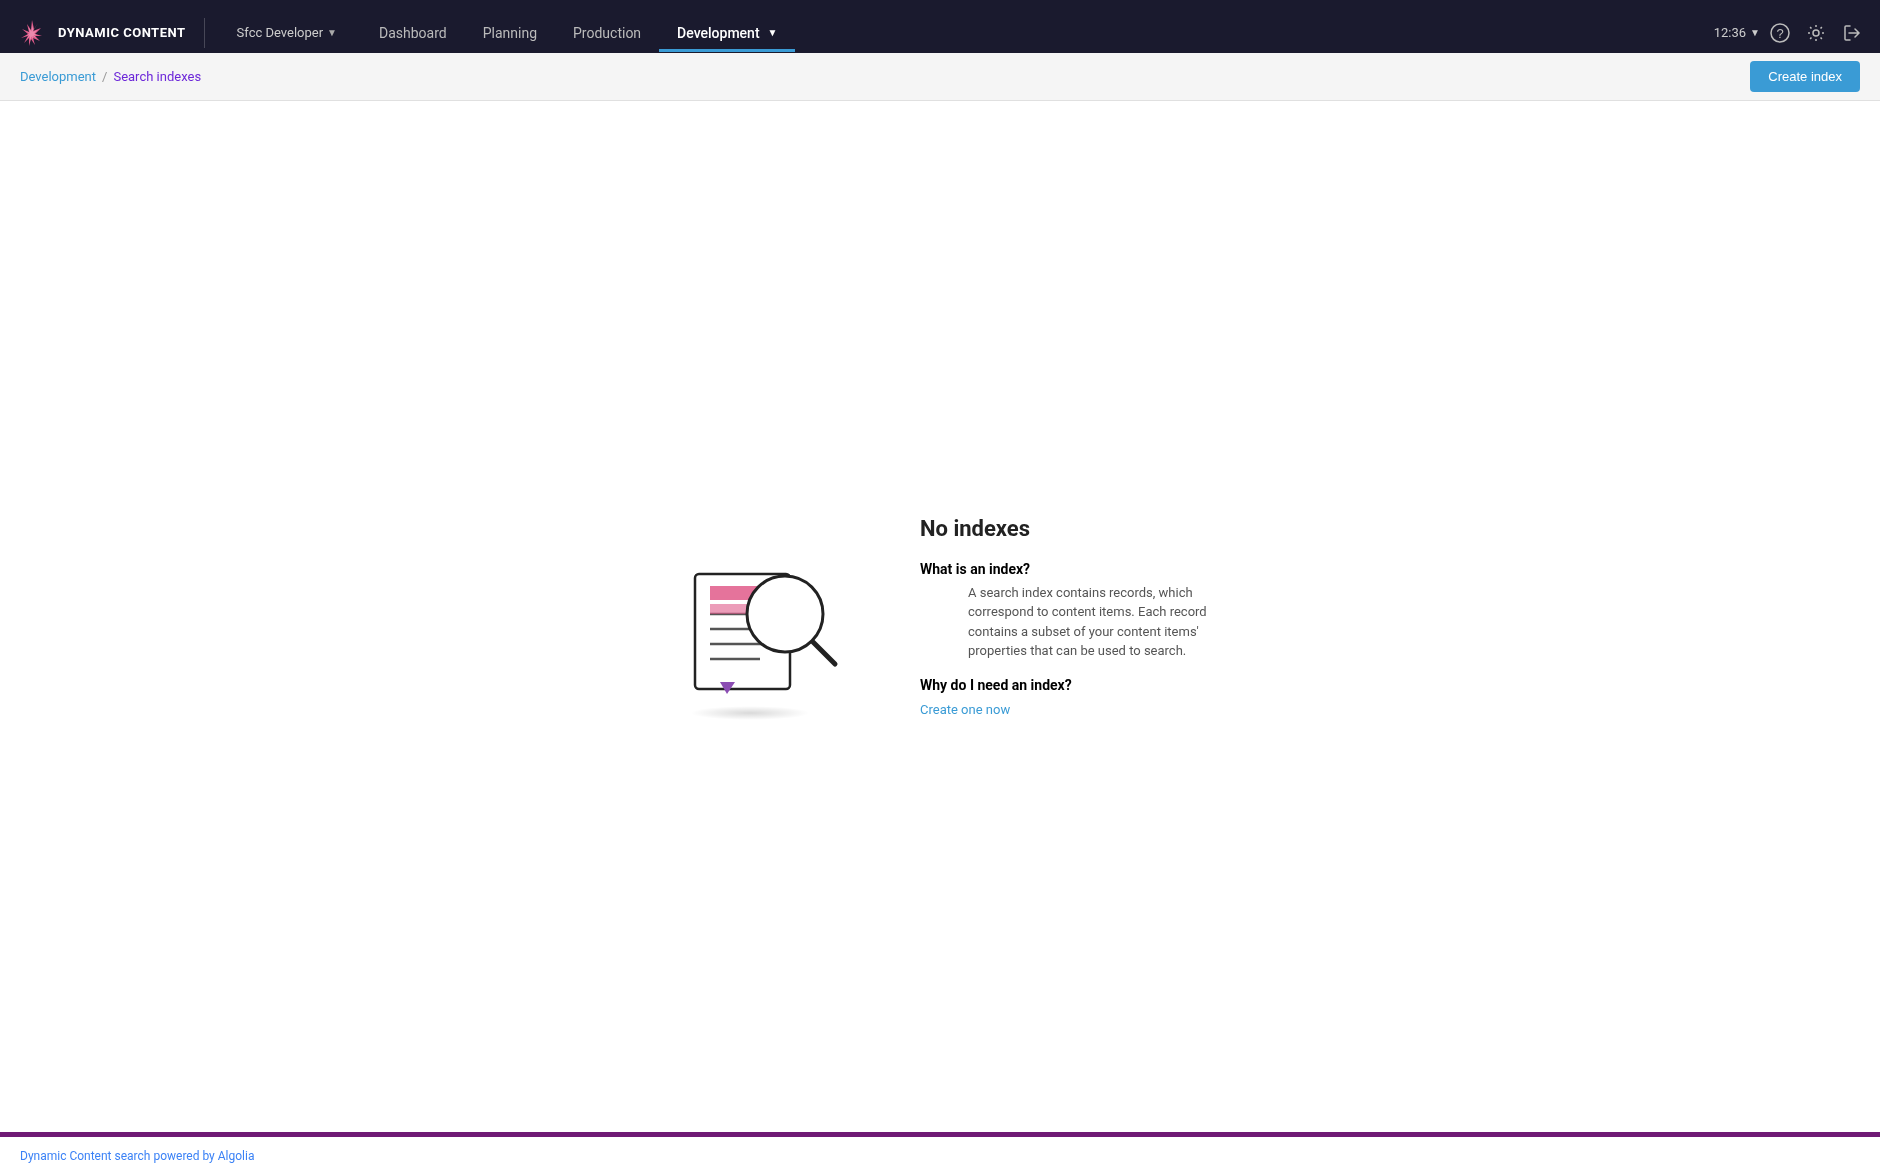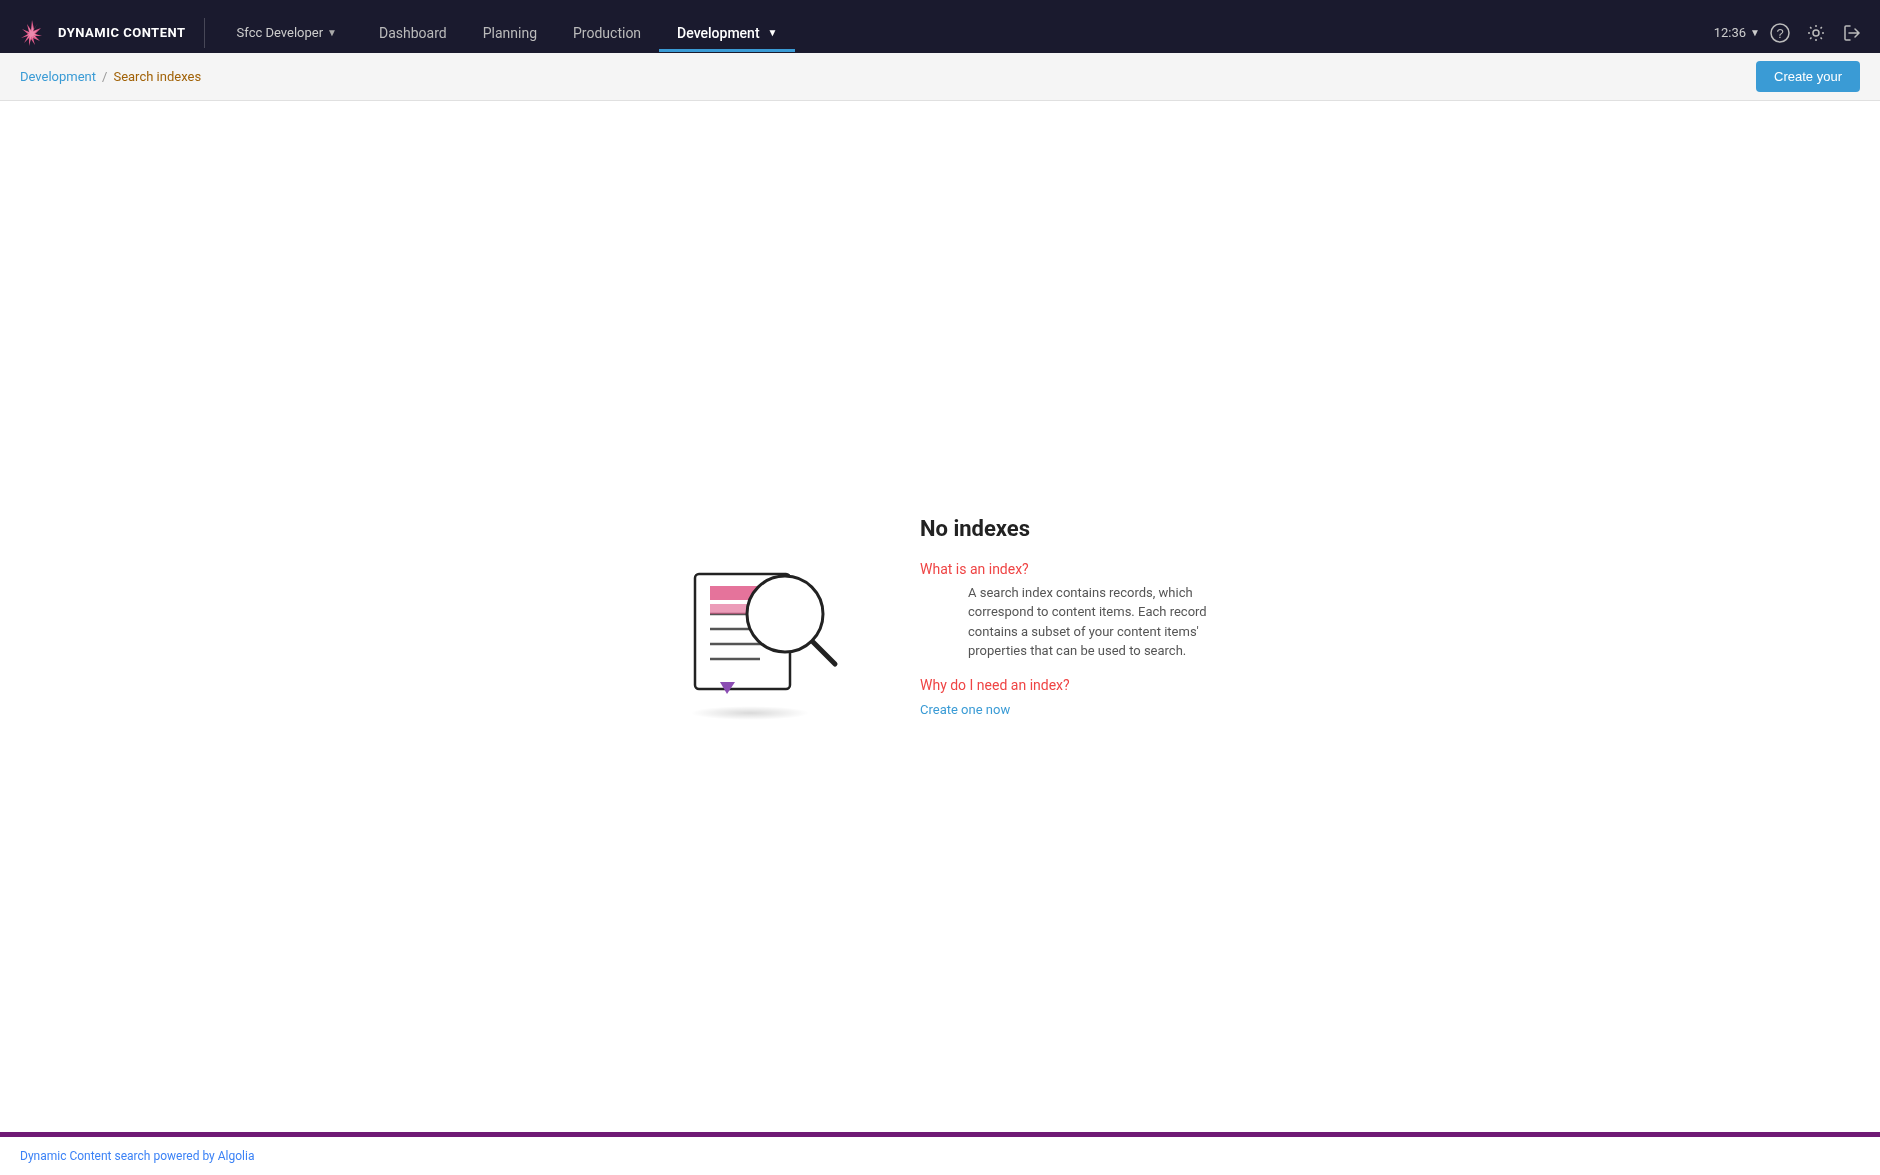--- a/index.html
+++ b/index.html
@@ -131,21 +131,21 @@
       font-size: 13px;
       color: #666;
       flex: 1;
     }
     .breadcrumb-link {
       color: #3a9bd5;
       cursor: pointer;
       text-decoration: none;
     }
     .breadcrumb-sep { color: #999; }
-    .breadcrumb-current { color: #a16207; }
+    .breadcrumb-current { color: #6d28d9; }
     .create-index-btn {
       background: #3a9bd5;
       color: #fff;
       border: none;
       border-radius: 4px;
       padding: 8px 18px;
       font-size: 13px;
       font-weight: 500;
       cursor: pointer;
     }
@@ -175,22 +175,22 @@
       max-width: 320px;
     }
     .empty-state-title {
       font-size: 22px;
       font-weight: 700;
       color: #222;
       margin-bottom: 20px;
     }
     .empty-state-section-title {
       font-size: 14px;
-      font-weight: 400;
-      color: #ef4444;
+      font-weight: 700;
+      color: #000000;
       margin-bottom: 6px;
     }
     .empty-state-desc {
       font-size: 13px;
       color: #555;
       line-height: 1.5;
       margin-bottom: 16px;
       margin-left: 48px;
     }
     .empty-state-link {
@@ -274,21 +274,21 @@
     </button>
   </div>
 </nav>
 
 <div class="breadcrumb-bar">
   <div class="breadcrumb">
     <a class="breadcrumb-link">Development</a>
     <span class="breadcrumb-sep">/</span>
     <span class="breadcrumb-current">Search indexes</span>
   </div>
-  <button class="create-index-btn">Create your</button>
+  <button class="create-index-btn">Create index</button>
 </div>
 
 <div class="main-content">
   <div class="empty-state">
 
     <div class="empty-state-illustration">
       <svg width="200" height="200" viewBox="0 0 200 200">
 
         <rect x="45" y="60" width="95" height="115" rx="4" fill="white" stroke="#222" stroke-width="2.5"></rect>
 

